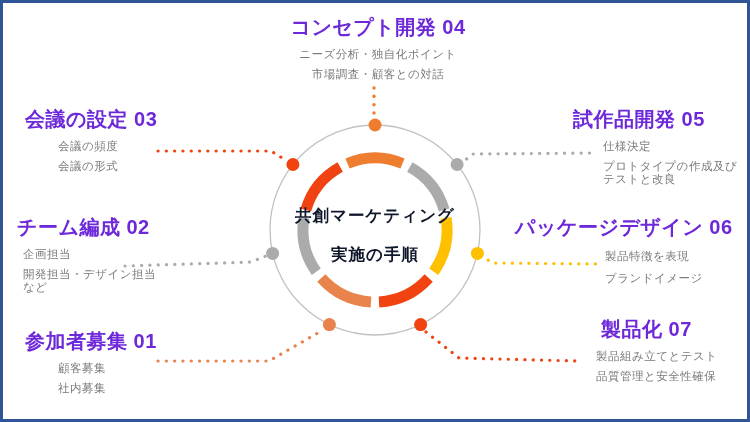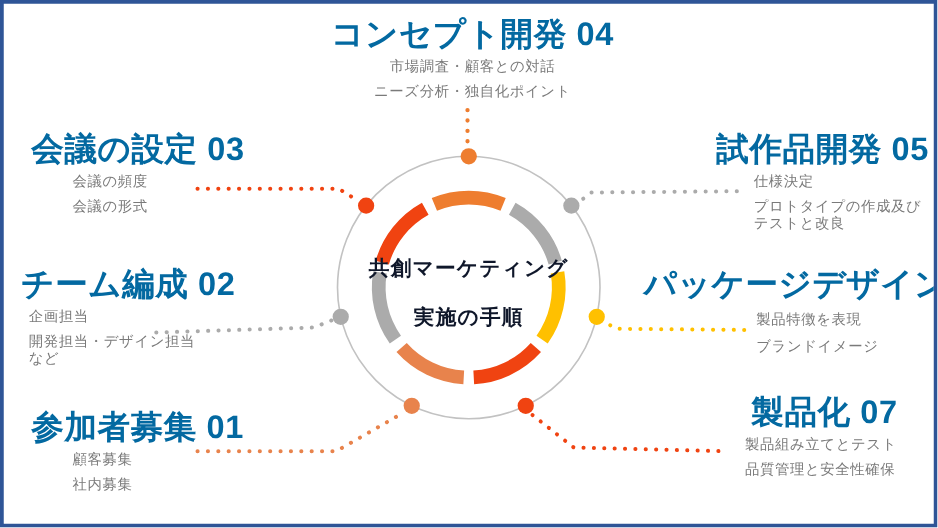--- a/index.html
+++ b/index.html
@@ -8,21 +8,21 @@
     width:750px;height:422px;
     box-sizing:border-box;
     background:#ffffff;
     border:3px solid #2F5597;
     overflow:hidden;
     font-family:"Liberation Sans","DejaVu Sans",sans-serif;
   }
   .diagram-svg{position:absolute;left:0;top:0;}
   .step{position:absolute;}
   .step .heading{
-    font-size:26px;font-weight:bold;color:#0369a1;
+    font-size:20px;font-weight:bold;color:#6d28d9;
     line-height:28px;white-space:nowrap;letter-spacing:0.5px;
   }
   .step .sub-item{
     font-size:11.5px;color:#7A7A7A;line-height:13px;
     margin-top:7px;white-space:pre-line;letter-spacing:0.5px;
   }
   .step-04{left:245px;top:10px;width:260px;text-align:center;}
   .step-03{left:22px;top:102px;}
   .step-03 .sub-item{padding-left:33px;}
   .step-02{left:14px;top:210px;}
@@ -75,22 +75,22 @@
     <circle cx="289.9" cy="161.5" r="6.5" fill="#F04311"></circle>
   </svg>
 
   <div class="center-title">
     <div>共創マーケティング</div>
     <div>実施の手順</div>
   </div>
 
   <div class="step step-04">
     <div class="heading">コンセプト開発 04</div>
+    <div class="sub-item">ニーズ分析・独自化ポイント</div>
     <div class="sub-item">市場調査・顧客との対話</div>
-    <div class="sub-item">ニーズ分析・独自化ポイント</div>
   </div>
 
   <div class="step step-03">
     <div class="heading">会議の設定 03</div>
     <div class="sub-item">会議の頻度</div>
     <div class="sub-item">会議の形式</div>
   </div>
 
   <div class="step step-02">
     <div class="heading">チーム編成 02</div>

